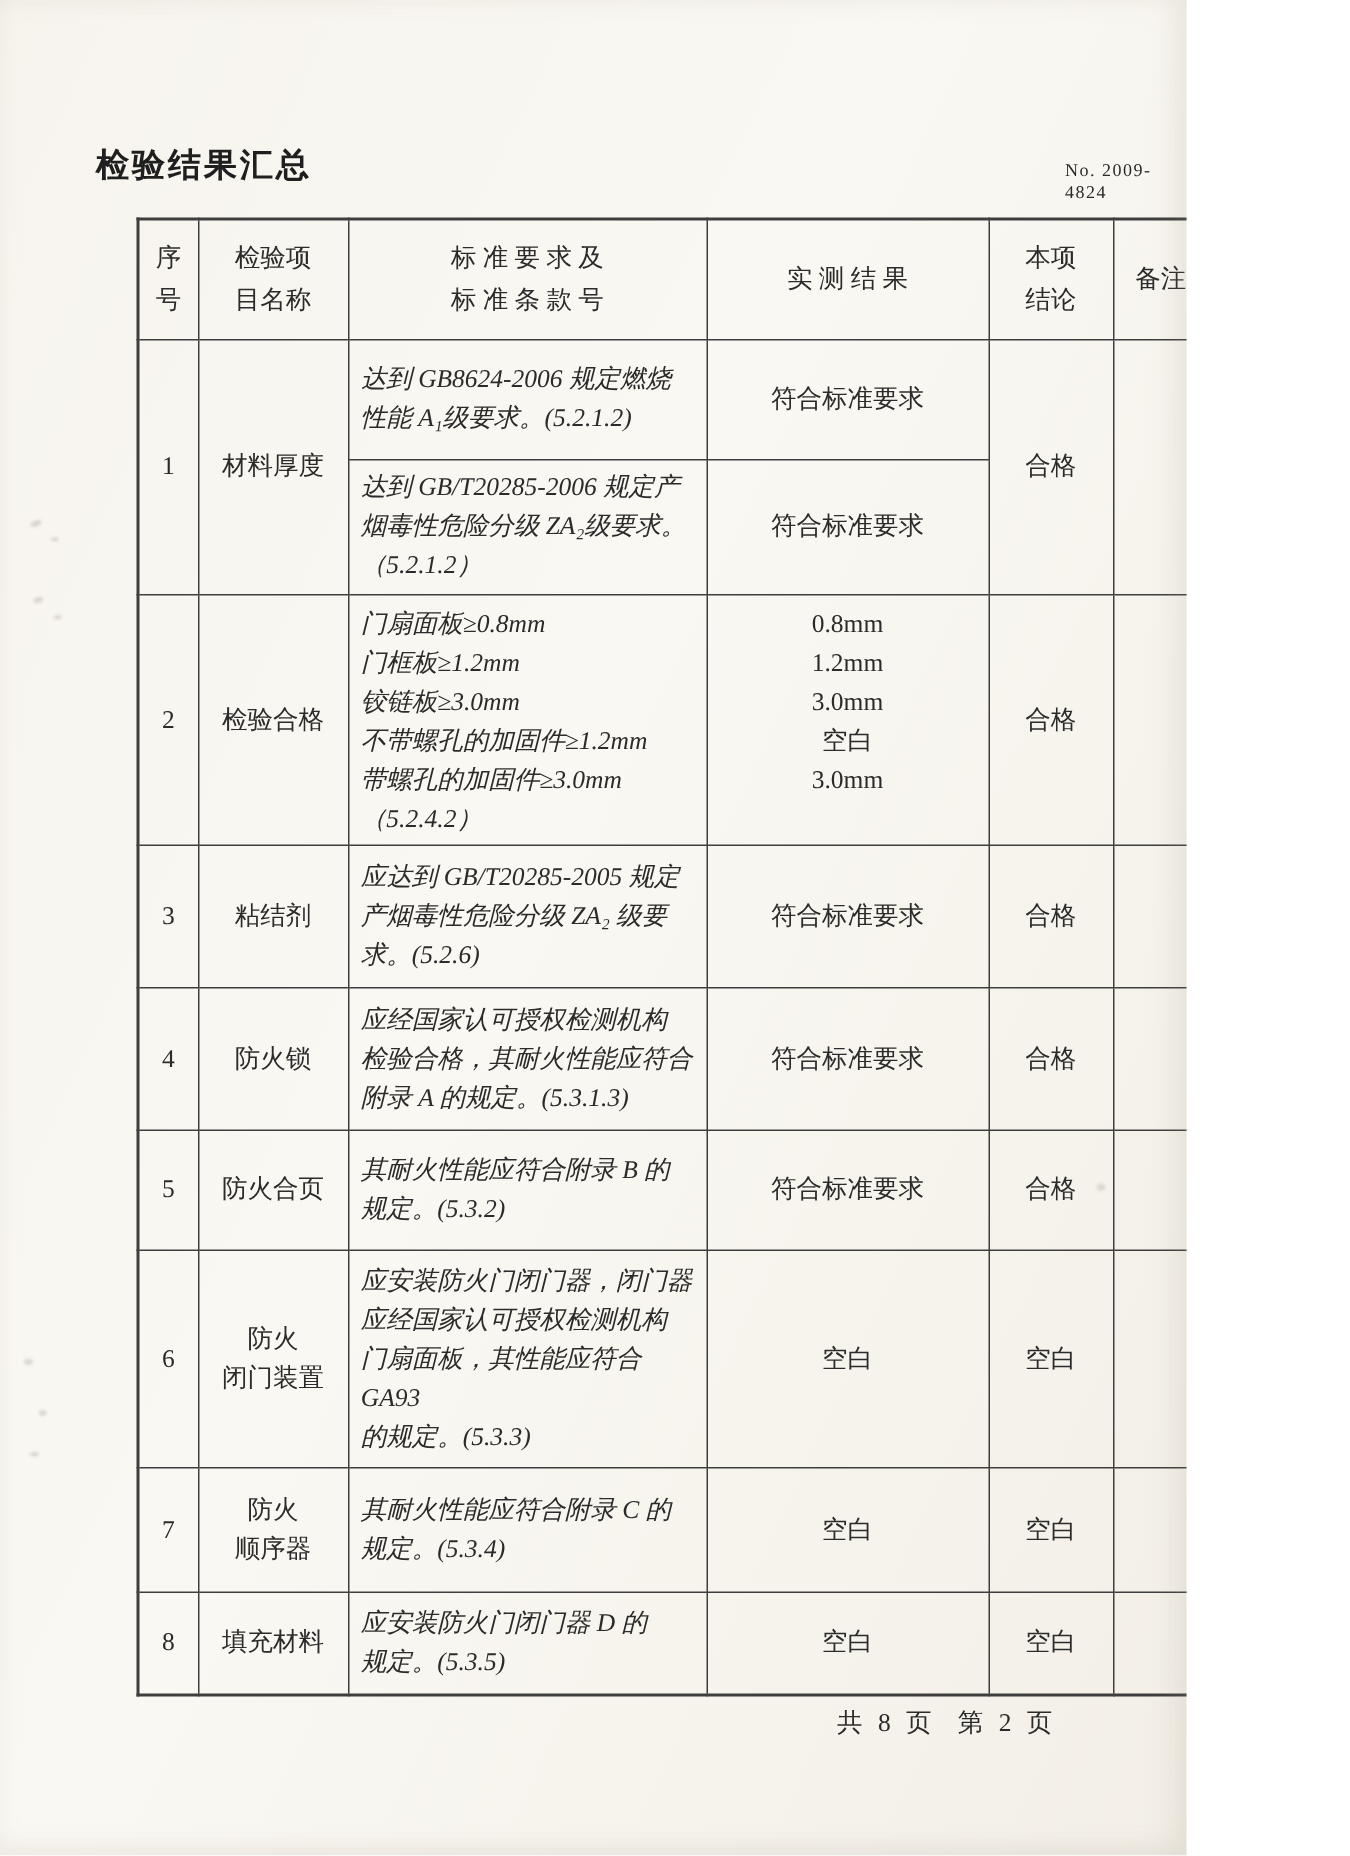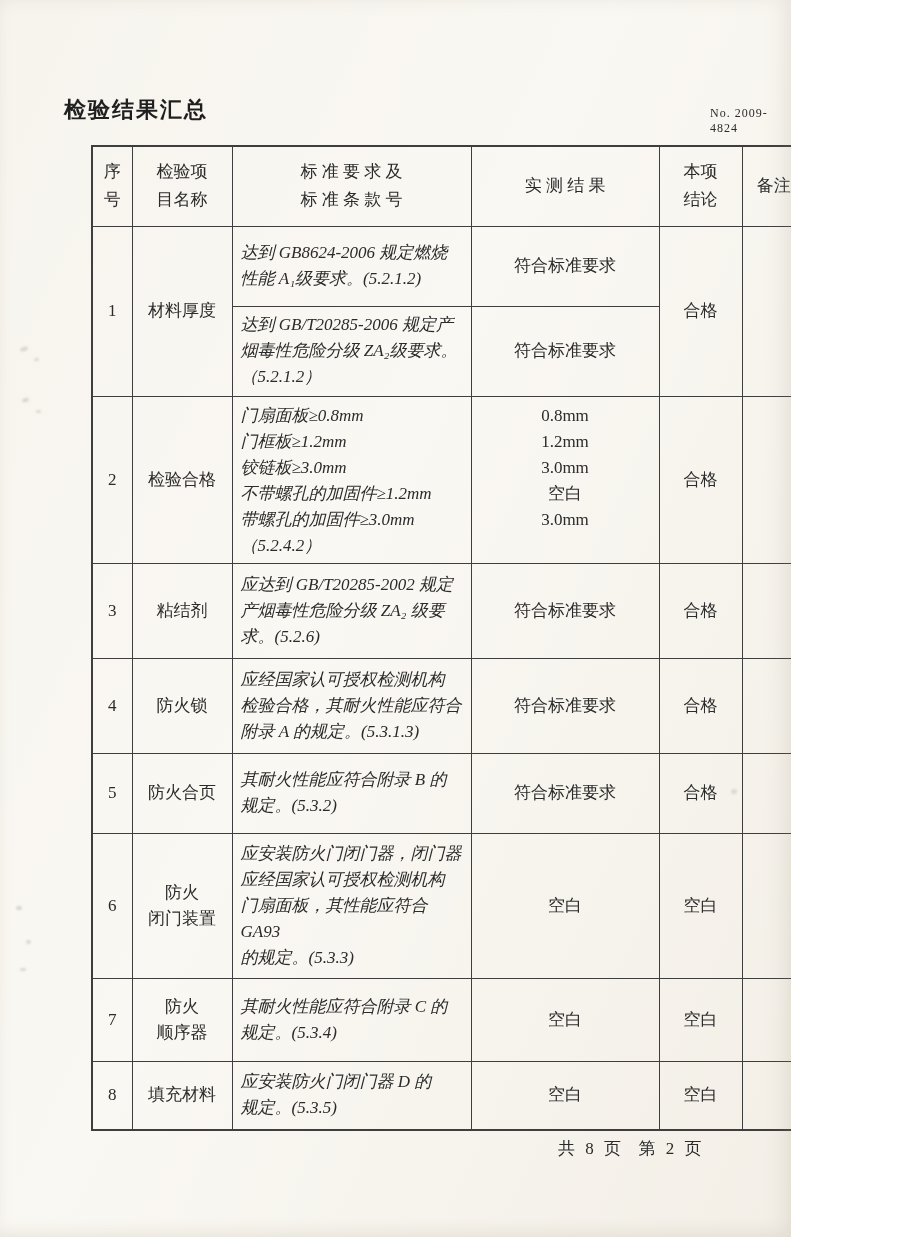--- a/index.html
+++ b/index.html
@@ -153,21 +153,21 @@
 3.0mm
 空白
 3.0mm</td>
         <td>合格</td>
         <td></td>
       </tr>
 
       <tr class="h-r3">
         <td>3</td>
         <td>粘结剂</td>
-        <td class="std">应达到 GB/T20285-2002 规定
+        <td class="std">应达到 GB/T20285-2005 规定
 产烟毒性危险分级 ZA₂ 级要
 求。(5.2.6)</td>
         <td>符合标准要求</td>
         <td>合格</td>
         <td></td>
       </tr>
 
       <tr class="h-r4">
         <td>4</td>
         <td>防火锁</td>

